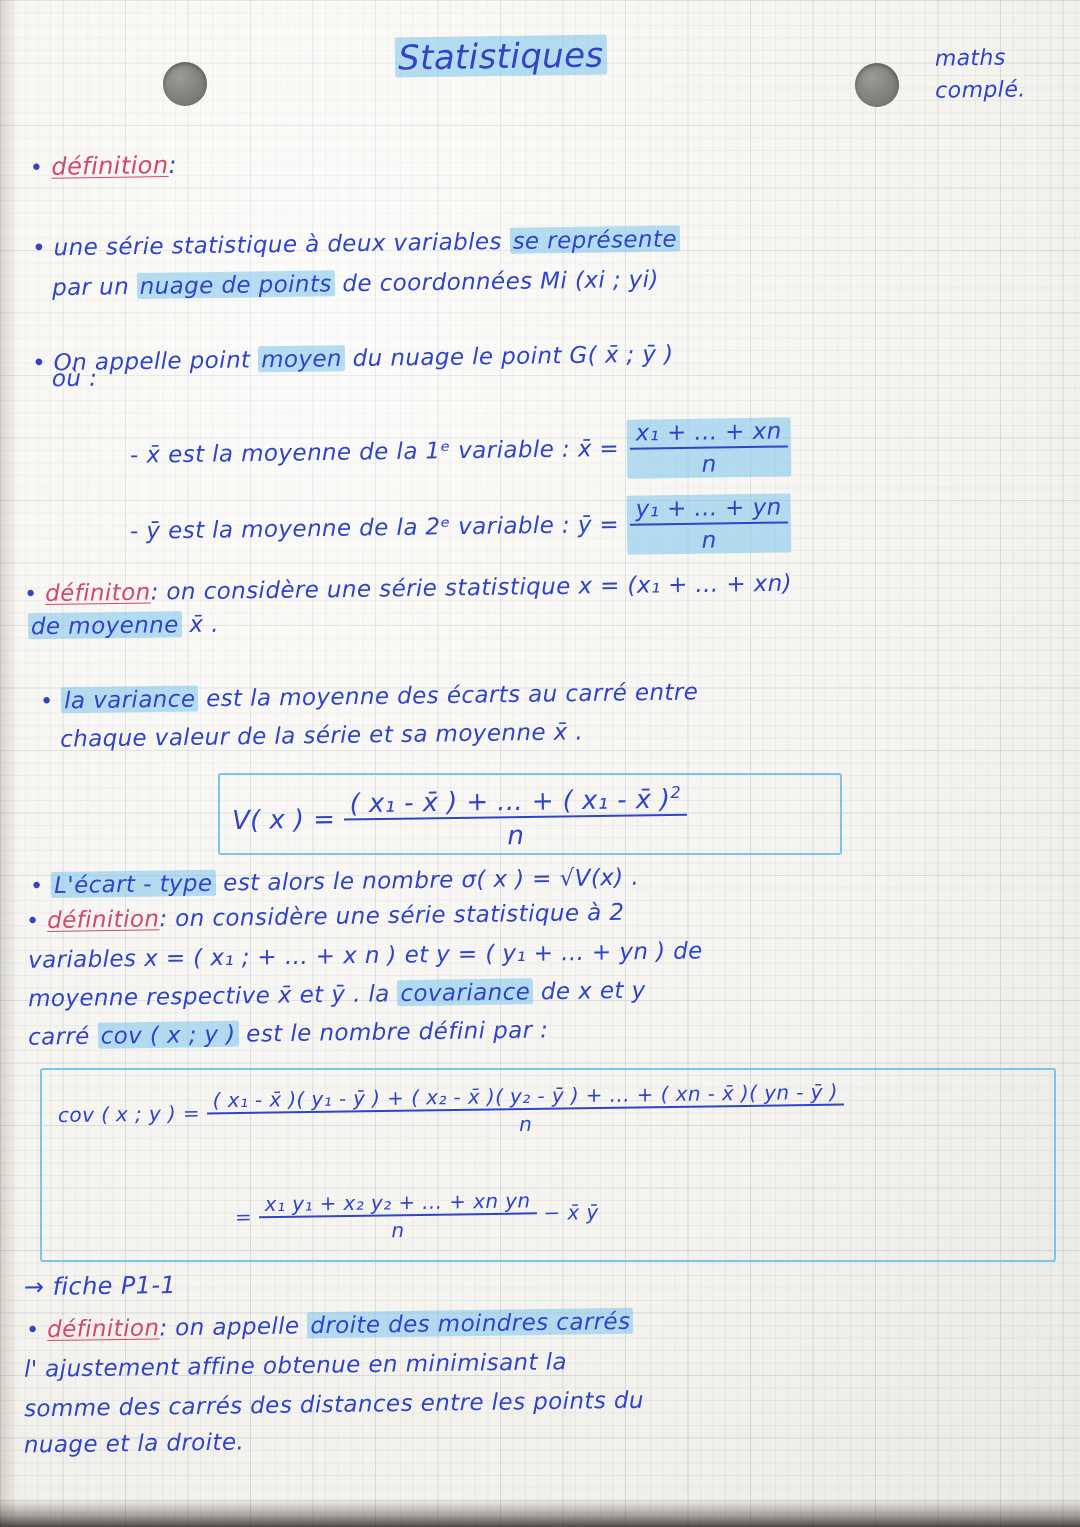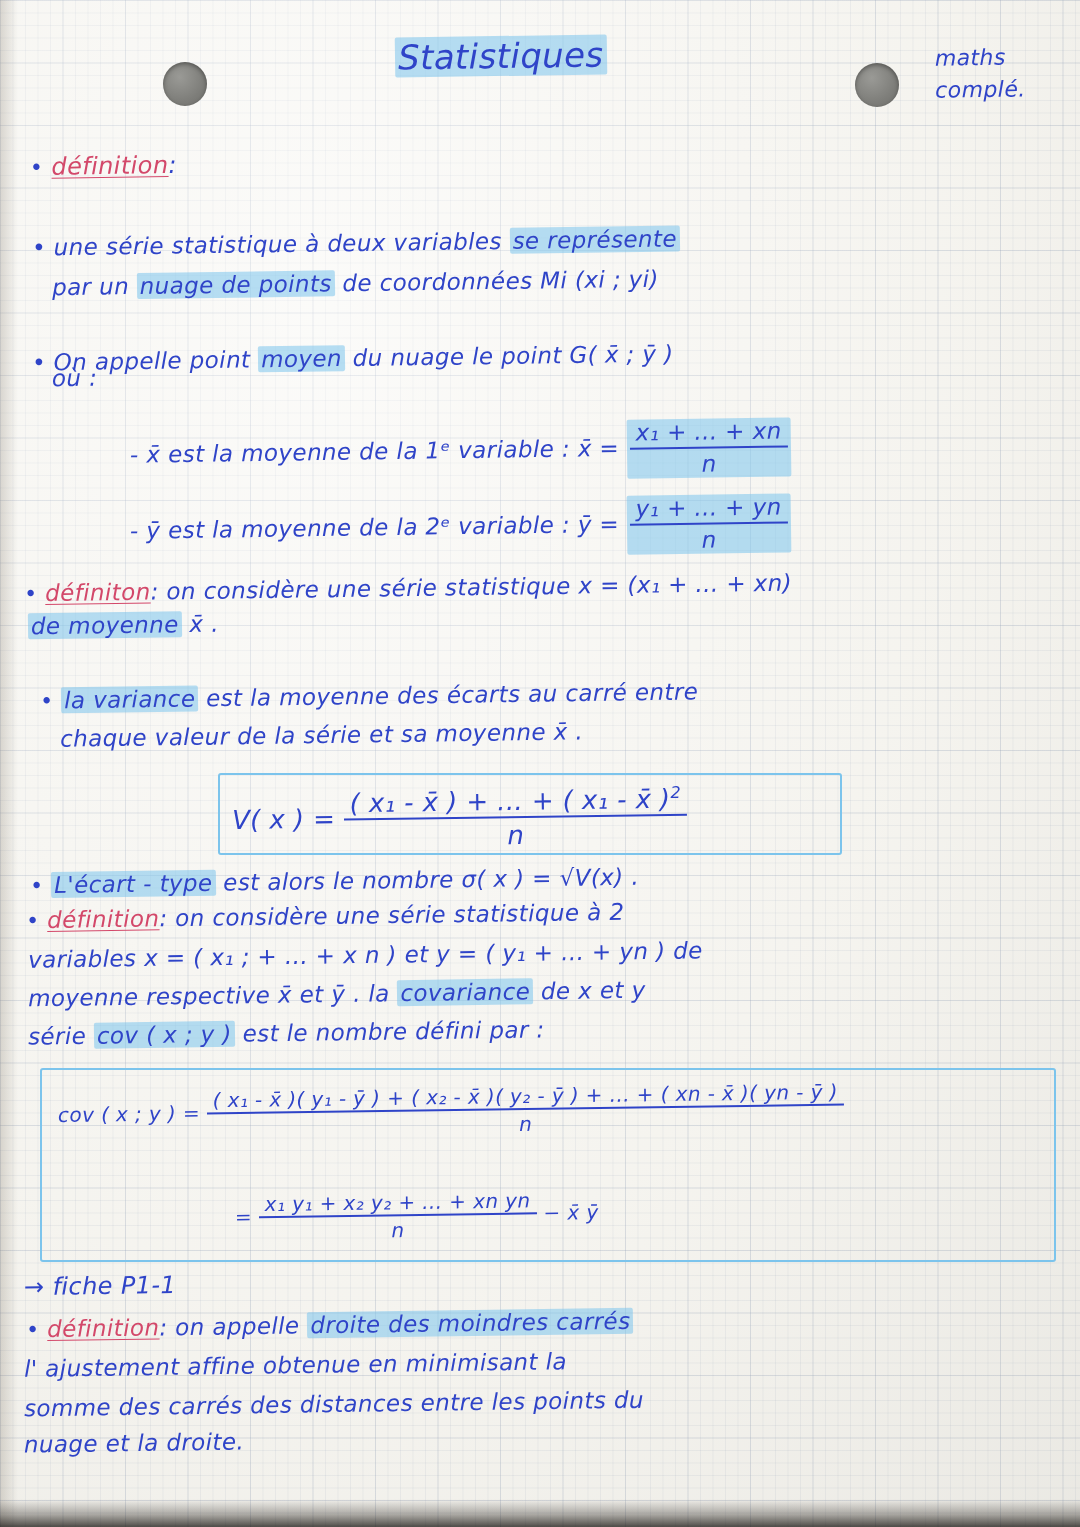--- a/index.html
+++ b/index.html
@@ -180,21 +180,21 @@
   </div>
 
   <div class="ink hand l" style="left:26px; top:903px;">
     <span class="bullet">•</span> <span class="red">définition</span><span>: on considère une série statistique à 2</span>
   </div>
   <div class="ink hand l" style="left:28px; top:942px;">variables   x = ( x₁ ; + ... + x n )   et   y = ( y₁ + ... + yn )   de</div>
   <div class="ink hand l" style="left:28px; top:981px;">
     <span>moyenne respective x̄ et ȳ . la</span> <span class="hl">covariance</span> <span>de x et y</span>
   </div>
   <div class="ink hand l" style="left:28px; top:1020px;">
-    <span>série</span> <span class="hl">cov ( x ; y )</span> <span>est le nombre défini par :</span>
+    <span>carré</span> <span class="hl">cov ( x ; y )</span> <span>est le nombre défini par :</span>
   </div>
 
   <div class="box" style="left:40px; top:1068px; width:1012px; height:190px;"></div>
   <div class="ink hand" style="left:58px; top:1085px; font-size:20px;">
     <span>cov ( x ; y ) =</span>
     <span class="frac">
       <span class="num">( x₁ - x̄ )( y₁ - ȳ ) + ( x₂ - x̄ )( y₂ - ȳ ) + ... + ( xn - x̄ )( yn - ȳ )</span>
       <span class="den">n</span>
     </span>
   </div>

